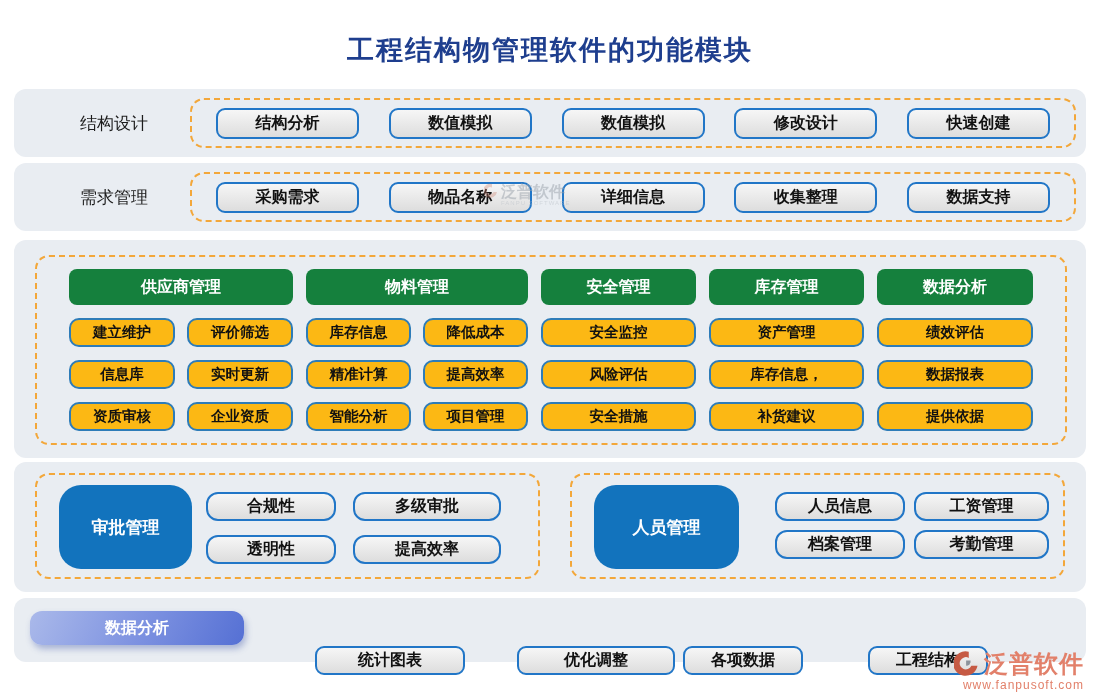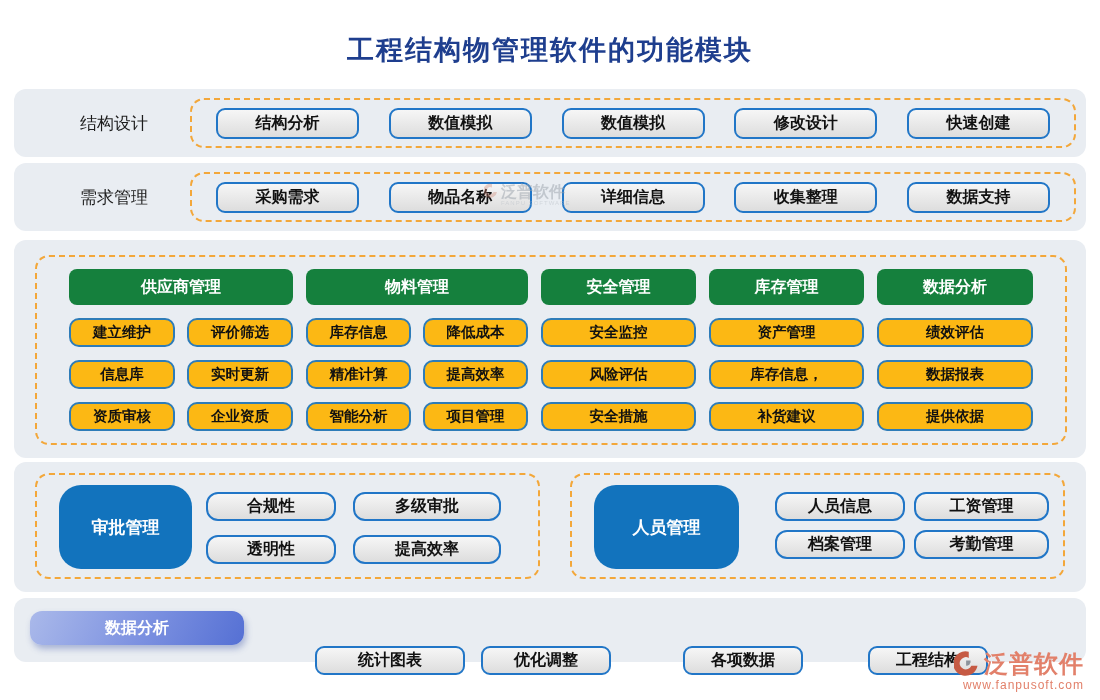--- a/index.html
+++ b/index.html
@@ -48,21 +48,21 @@
   .panel-grid{position:absolute;top:17px;display:grid;grid-template-rows:29px 29px;row-gap:14px;}
   .p-left .panel-grid{left:169px;grid-template-columns:130px 148px;column-gap:17px;}
   .p-right .panel-grid{left:203px;grid-template-columns:130px 135px;column-gap:18px;gap:9px;}
   .panel-grid .gbtn{width:100%;height:29px;border-radius:12px;}
   
   .pill{position:absolute;left:16px;top:13px;width:214px;height:34px;border-radius:12px;
         background:linear-gradient(115deg,#aab9ea 0%,#7b90e0 55%,#5570d4 100%);
         color:#fff;font-weight:bold;font-size:16px;display:flex;align-items:center;
         justify-content:center;box-shadow:2px 4px 6px rgba(90,110,180,.45);cursor:pointer;}
   .bb{position:absolute;top:16px;height:29px;margin-top:32px;}
-  .bb1{left:301px;width:150px;} .bb2{left:467px;width:130px;}
+  .bb1{left:301px;width:150px;} .bb2{left:503px;width:158px;}
   .bb3{left:669px;width:120px;} .bb4{left:854px;width:120px;}
   
   .logo{position:absolute;right:16px;top:648px;display:flex;flex-direction:column;
         align-items:flex-end;cursor:pointer;}
   .logo-row{display:flex;align-items:center;gap:4px;}
   .logo-name{color:#e2806a;font-weight:bold;font-size:24px;letter-spacing:1px;}
   .logo-url{color:#e2806a;font-size:12px;letter-spacing:1px;margin-top:-2px;}
   
   .wm{position:absolute;left:470px;top:20px;display:flex;align-items:flex-start;gap:3px;
       opacity:.5;pointer-events:none;}

